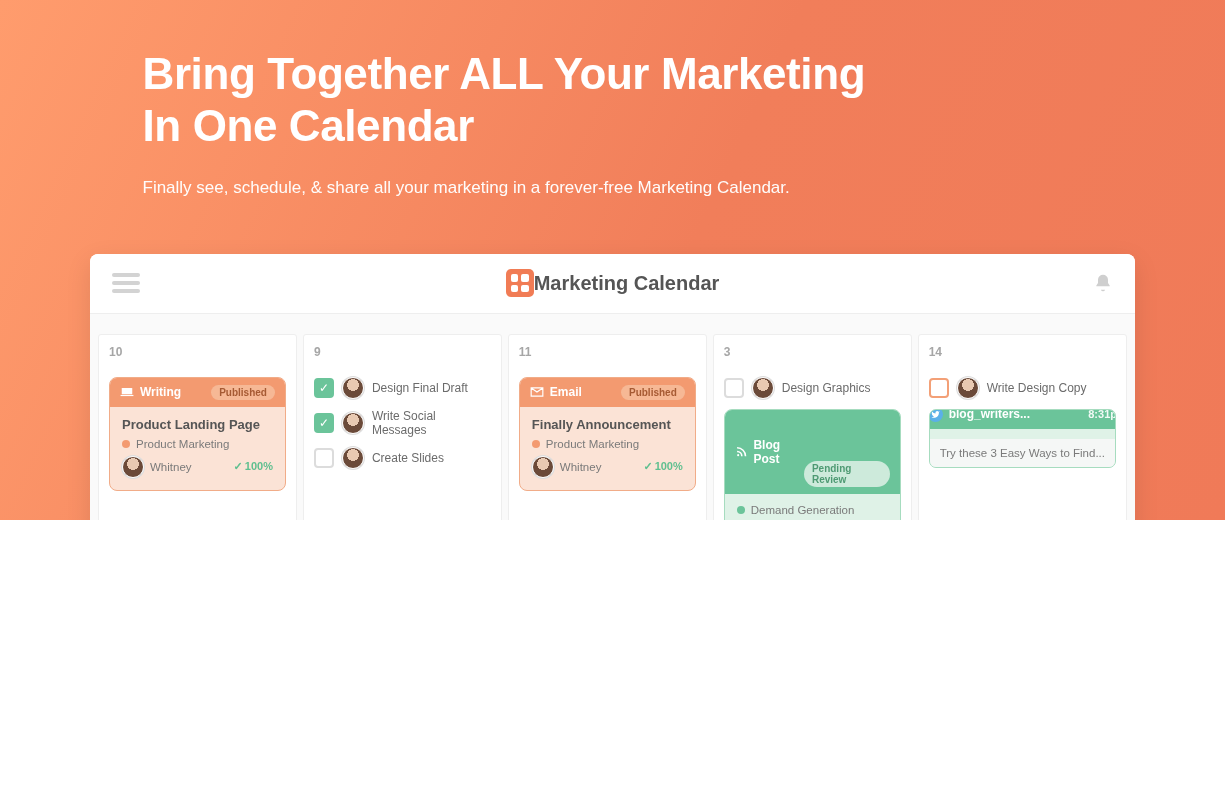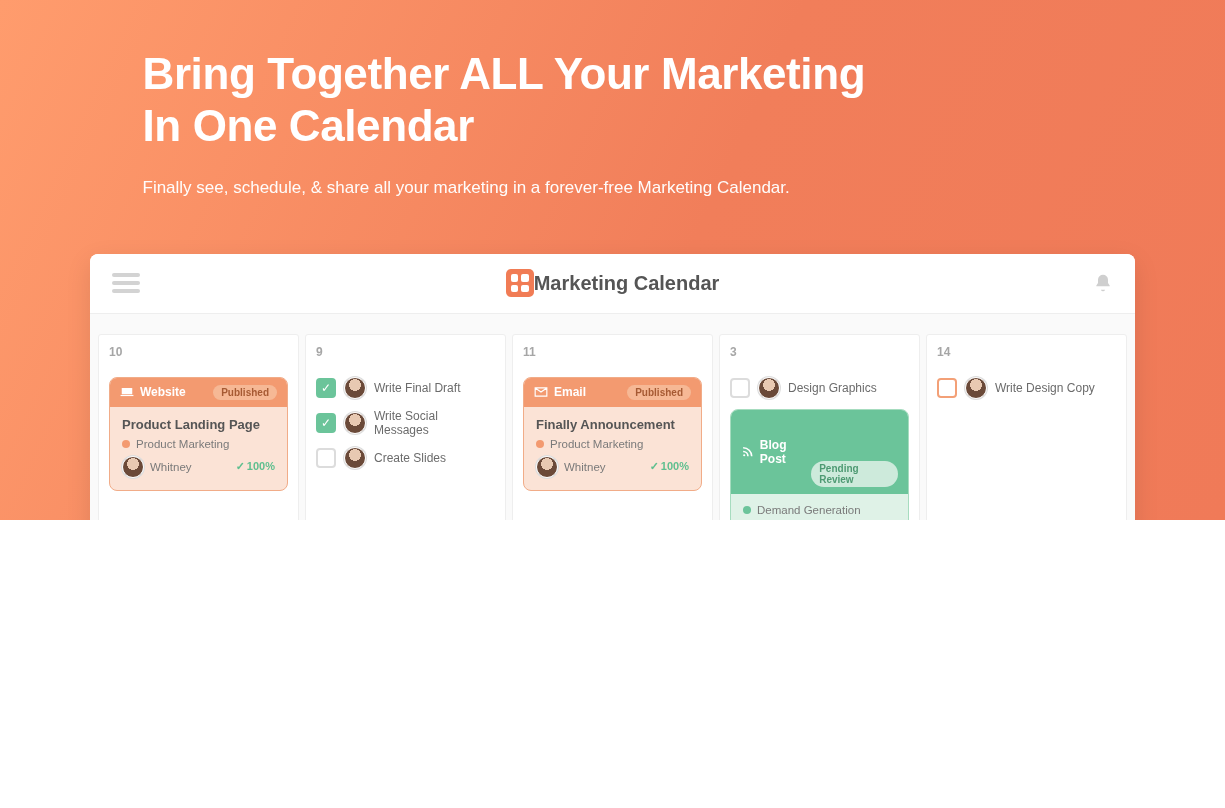--- a/index.html
+++ b/index.html
@@ -154,21 +154,21 @@
 
         <div class="day">
           <div class="day-num">10</div>
           <div class="card c-orange">
             <div class="hd-strip">
                 <div class="left">
                   <svg class="cicon" width="14" height="14" viewBox="0 0 24 24" fill="#fff">
                     <rect x="3" y="5" width="18" height="11" rx="1"></rect>
                     <rect x="1" y="17" width="22" height="2"></rect>
                   </svg>
-                  <span>Website</span>
+                  <span>Writing</span>
                 </div>
                 <span class="pill pill-orange">Published</span>
               </div>
             <div class="card-title">Product Landing Page</div>
             <div class="card-meta">
                 <span class="dot dot-orange"></span>
                 <span>Product Marketing</span>
               </div>
             <div class="card-foot">
                 <div class="foot-left">
@@ -178,21 +178,21 @@
                 <span class="pct green"><span class="check-mini">✓</span><span>100%</span></span>
               </div>
           </div>
         </div>
 
         <div class="day">
           <div class="day-num">9</div>
           <div class="task">
               <span class="chk done">✓</span>
               <span class="avatar"></span>
-              <span>Write Final Draft</span>
+              <span>Design Final Draft</span>
             </div>
           <div class="task">
               <span class="chk done">✓</span>
               <span class="avatar"></span>
               <span>Write Social Messages</span>
             </div>
           <div class="task">
               <span class="chk"></span>
               <span class="avatar"></span>
               <span>Create Slides</span>
@@ -258,20 +258,34 @@
           </div>
         </div>
 
         <div class="day">
           <div class="day-num">14</div>
           <div class="task">
               <span class="chk pending"></span>
               <span class="avatar"></span>
               <span>Write Design Copy</span>
             </div>
+          <div class="mini-card c-teal">
+            <div class="hd-strip" style="background:#6bc49a">
+                <div class="left">
+                  <span style="width:15px;height:15px;border-radius:50%;background:#5bb0e8;display:flex;align-items:center;justify-content:center">
+                    <svg width="9" height="9" viewBox="0 0 24 24" fill="#fff">
+                      <path d="M23 3a10.9 10.9 0 0 1-3.14 1.53A4.48 4.48 0 0 0 12 8v1A10.66 10.66 0 0 1 3 4s-4 9 5 13a11.64 11.64 0 0 1-7 2c9 5 20 0 20-11.5a4.5 4.5 0 0 0-.08-.83A7.72 7.72 0 0 0 23 3z"></path>
+                    </svg>
+                  </span>
+                  <span>blog_writers...</span>
+                </div>
+                <span class="time">8:31p</span>
+              </div>
+            <div class="mini-body">Try these 3 Easy Ways to Find...</div>
+          </div>
         </div>
       </div>
 
       <div class="cal-row">
 
         <div class="day">
           <div class="day-num">17</div>
           <div class="card c-blue" style="border-width:2px">
             <div class="hd-strip">
                 <div class="left">

